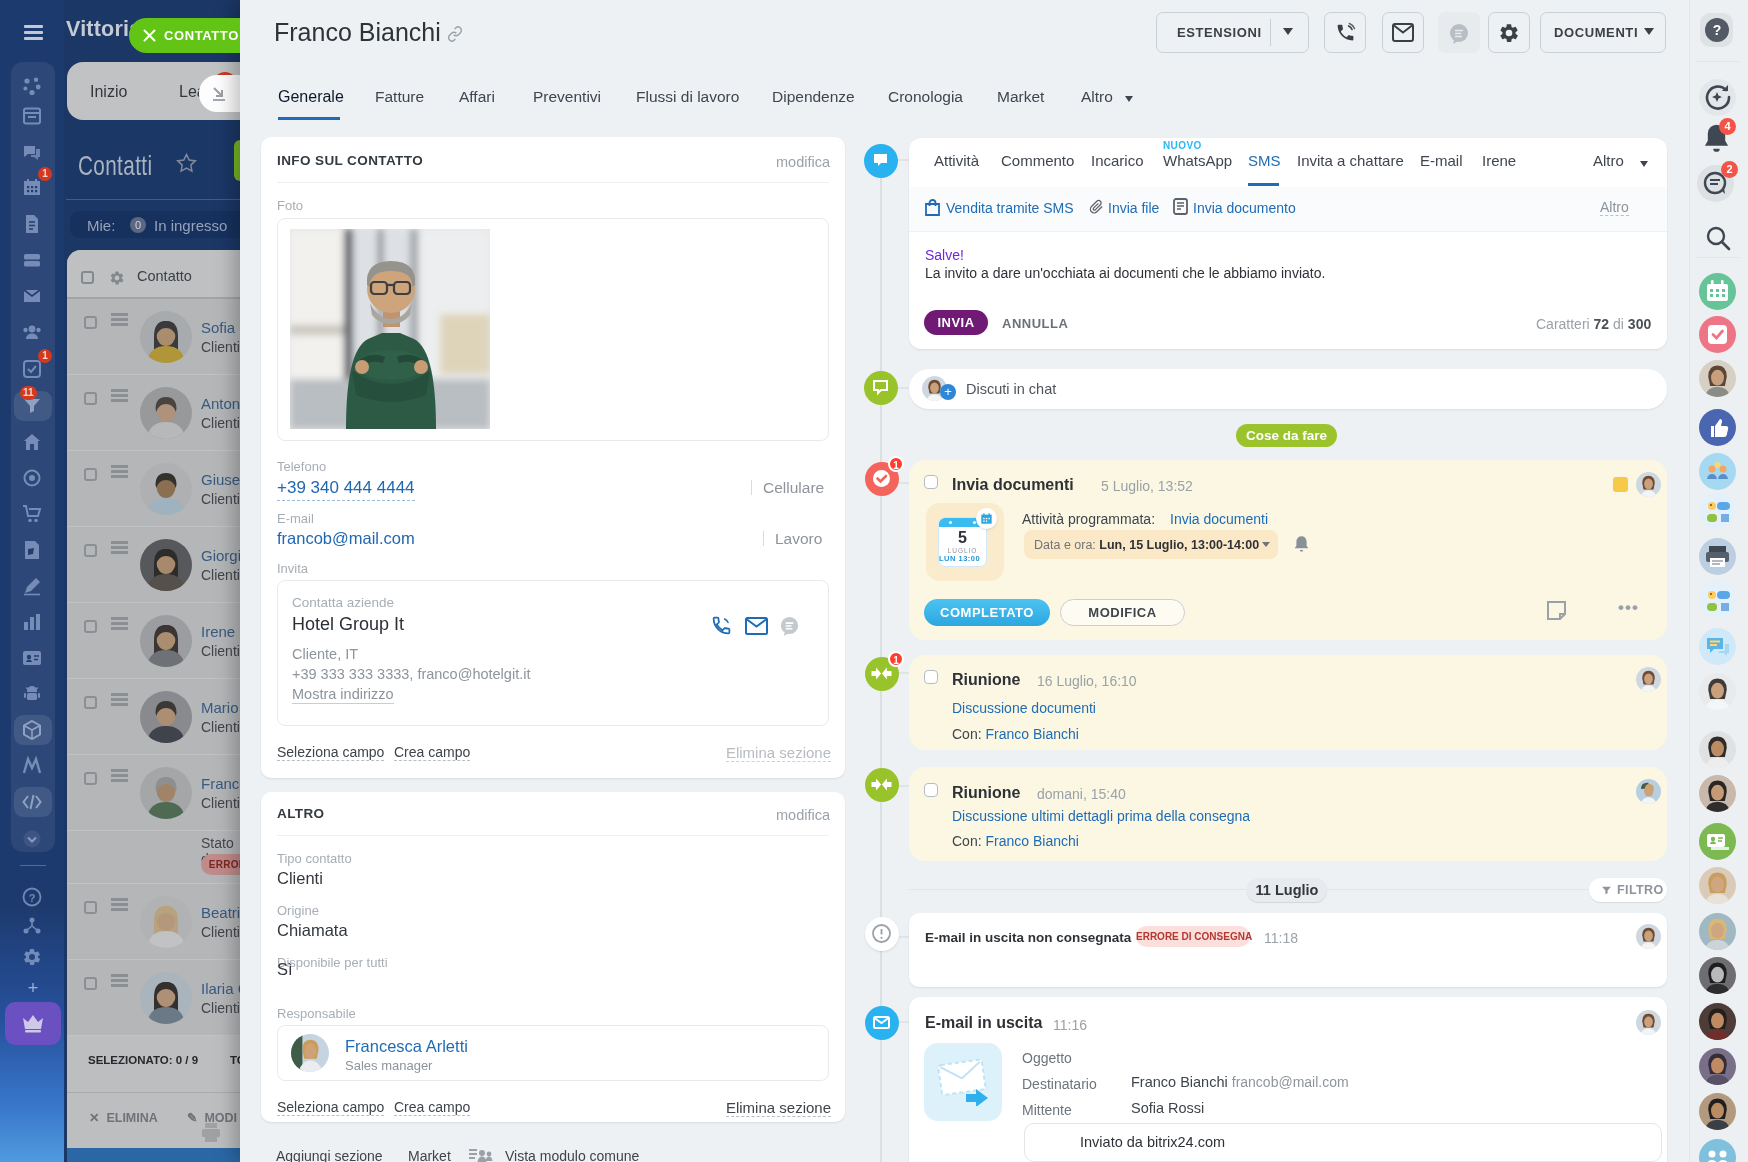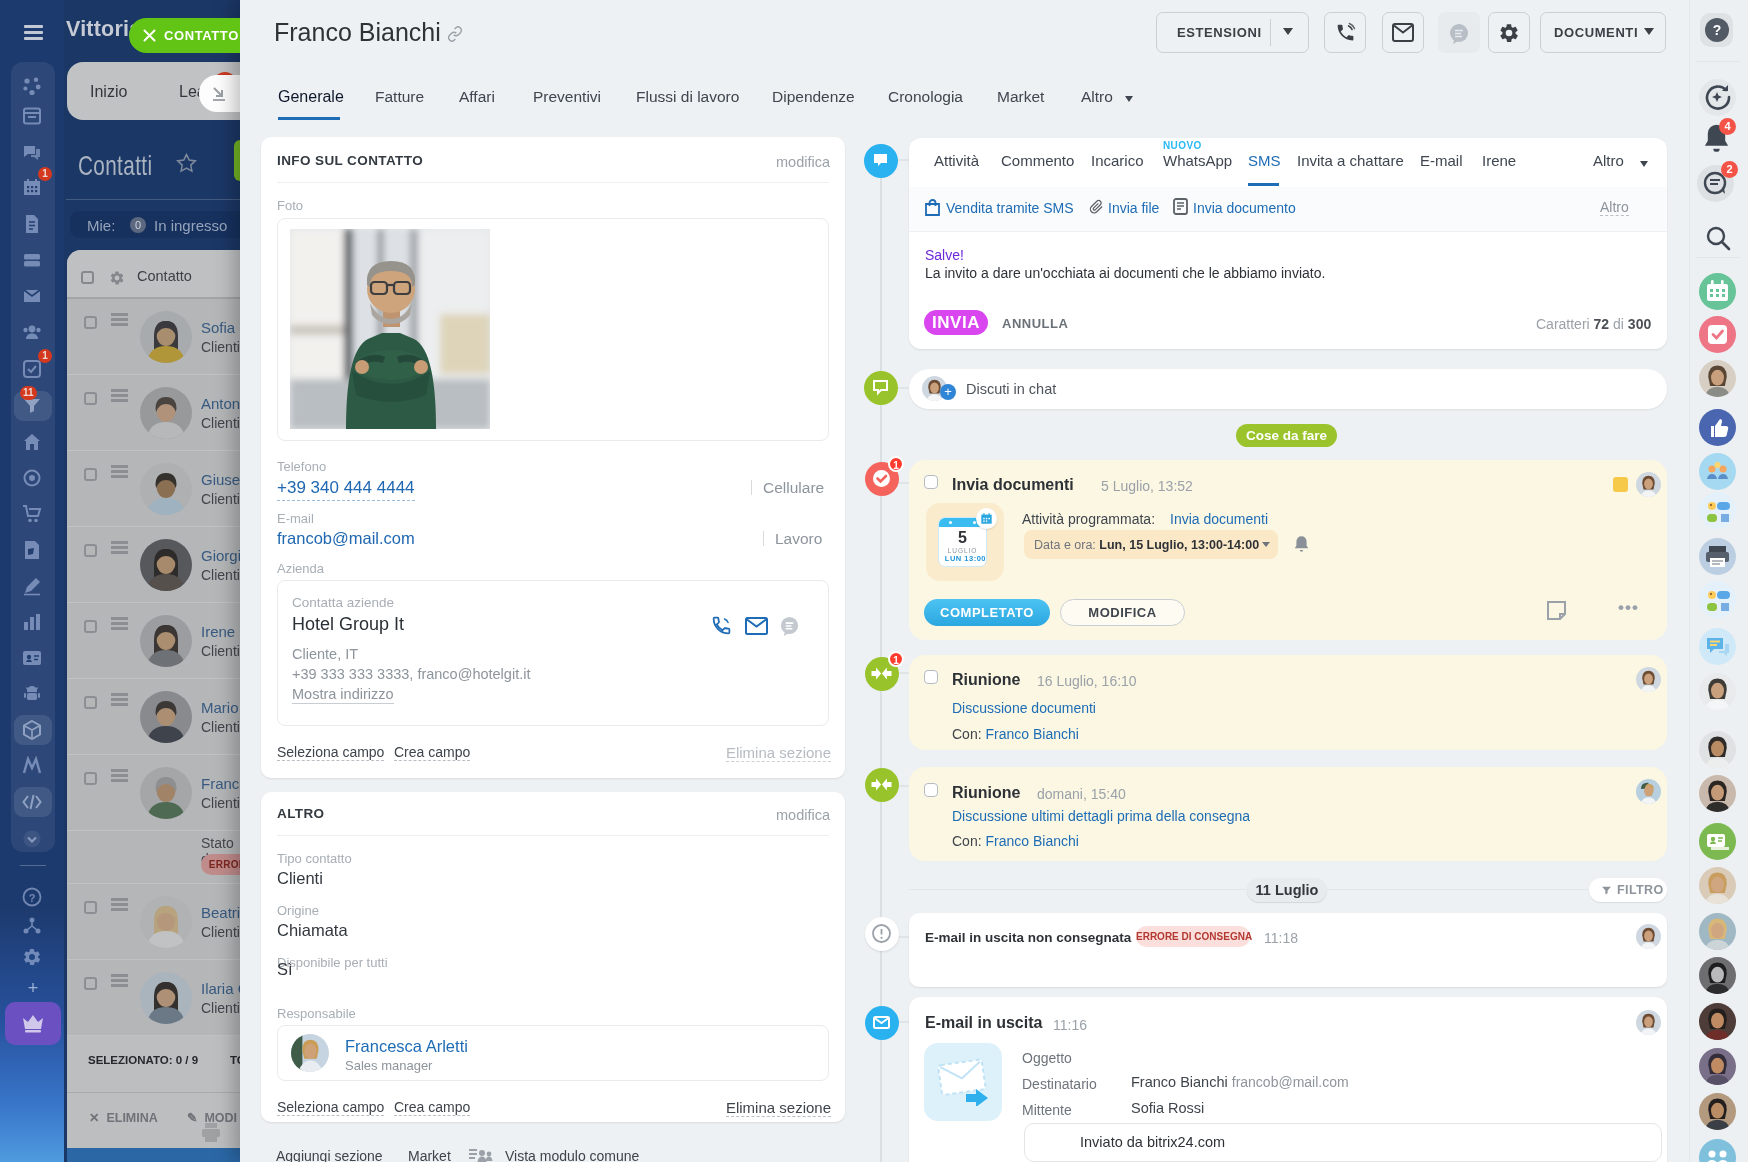--- a/index.html
+++ b/index.html
@@ -523,21 +523,21 @@
    </svg>
   </div>
   <div class="a lbl" style="left:16px;top:322px">Telefono</div>
   <div class="a" style="left:16px;top:341px;font-size:17px;color:#2068b1;border-bottom:1.5px dashed #9cbcdc;padding-bottom:2px">+39 340 444 4444</div>
   <div class="a" style="left:490px;top:343px;width:1px;height:15px;background:#d7dbde"></div>
   <div class="a" style="left:502px;top:342px;font-size:15.5px;color:#8d949c">Cellulare</div>
   <div class="a lbl" style="left:16px;top:374px">E-mail</div>
   <div class="a" style="left:16px;top:392px;font-size:16.5px;color:#2068b1">francob@mail.com</div>
   <div class="a" style="left:502px;top:394px;width:1px;height:15px;background:#d7dbde"></div>
   <div class="a" style="left:514px;top:393px;font-size:15.5px;color:#8d949c">Lavoro</div>
-  <div class="a lbl" style="left:16px;top:424px">Azienda</div>
+  <div class="a lbl" style="left:16px;top:424px">Invita</div>
   <div class="a" style="left:16px;top:443px;width:552px;height:146px;border:1px solid #e8ebee;border-radius:8px"></div>
   <div class="a" style="left:31px;top:458px;font-size:13.5px;color:#a7aeb5">Contatta aziende</div>
   <div class="a" style="left:31px;top:477px;font-size:18px;color:#2b3036;font-weight:500">Hotel Group It</div>
   <div class="a" style="left:450px;top:478px"><svg width="21" height="21" viewBox="0 0 24 24">
           <path fill="none" stroke="#1e6cb5" stroke-width="2" d="M6.6 10.8c1.4 2.8 3.8 5.1 6.6 6.6l2.2-2.2c.3-.3.7-.4 1-.2 1.1.4 2.3.6 3.6.6.6 0 1 .4 1 1V20c0 .6-.4 1-1 1C10.6 21 3 13.4 3 4c0-.6.4-1 1-1h3.5c.6 0 1 .4 1 1 0 1.2.2 2.4.6 3.6.1.3 0 .7-.2 1z"></path>
           <path d="M15.5 4.5c2 .8 3.2 2 4 4" fill="none" stroke="#1e6cb5" stroke-width="1.7" stroke-linecap="round"></path>
         </svg></div>
   <div class="a" style="left:484px;top:480px"><svg width="23" height="18" viewBox="0 0 23 18">
           <rect x="1" y="1" width="21" height="16" rx="1.5" fill="none" stroke="#1e6cb5" stroke-width="2"></rect>
           <path d="M2 2.5l9.5 7 9.5-7" fill="none" stroke="#1e6cb5" stroke-width="2"></path>
@@ -623,21 +623,21 @@
       </svg></div>
  <div class="a" style="left:868px;top:200px;font-size:14px;color:#1e6cb5">Invia file</div>
  <div class="a" style="left:933px;top:198px"><svg width="15" height="17" viewBox="0 0 15 17">
         <rect x="1" y="1" width="13" height="15" rx="2" fill="none" stroke="#5b6167" stroke-width="1.8"></rect>
         <path d="M4 5h7M4 8h7M4 11h4" stroke="#5b6167" stroke-width="1.6"></path>
       </svg></div>
  <div class="a" style="left:953px;top:200px;font-size:14px;color:#1e6cb5">Invia documento</div>
  <div class="a" style="left:1360px;top:199px;font-size:14px;color:#8d949c;border-bottom:1px dashed #b9bfc5">Altro</div>
  <div class="a" style="left:685px;top:247px;font-size:14px;color:#6d28d9">Salve!</div>
  <div class="a" style="left:685px;top:265px;font-size:14px;color:#2e3238">La invito a dare un'occhiata ai documenti che le abbiamo inviato.</div>
- <div class="a" style="left:684px;top:310px;width:64px;height:25px;border-radius:13px;background:#d946ef;color:#fff;font-size:17px;font-weight:bold;text-align:center;line-height:25px;letter-spacing:.5px">INVIA</div>
+ <div class="a" style="left:684px;top:310px;width:64px;height:25px;border-radius:13px;background:#701a75;color:#fff;font-size:13px;font-weight:bold;text-align:center;line-height:25px;letter-spacing:.5px">INVIA</div>
  <div class="a" style="left:762px;top:316px;font-size:13px;font-weight:bold;color:#6b7178;letter-spacing:.5px">ANNULLA</div>
  <div class="a" style="left:1296px;top:316px;font-size:14px;color:#9aa1a8">Caratteri <b style="color:#4a5056">72</b> di <b style="color:#4a5056">300</b></div>
 
  <div class="a" style="left:657px;top:387px;width:12px;height:1.5px;background:#e0e4e7"></div>
  <div class="a tlc" style="left:624px;top:371px;background:#99c32b"><svg width="33" height="33" viewBox="0 0 33 33">
         <path d="M10 10h13v9h-6l-3 3v-3h-4z" fill="none" stroke="#fff" stroke-width="2"></path>
       </svg></div>
  <div class="a" style="left:669px;top:369px;width:758px;height:40px;background:#fff;border-radius:20px;box-shadow:0 1px 2px rgba(60,70,80,.1)"></div>
  <div class="a av24" style="left:682px;top:376px"><svg width="25" height="25" viewBox="0 0 40 40">
         <rect width="40" height="40" fill="#cfd8e0"></rect>
@@ -667,21 +667,21 @@
         <path d="M7 40q3-11 13-11t13 11z" fill="#f2f4f6"></path>
       </svg></div>
  <div class="a" style="left:686px;top:503px;width:78px;height:78px;background:#fbebcd;border-radius:14px"></div>
  <div class="a" style="left:698px;top:517px;width:49px;height:50px;background:#fff;border:1px solid #cfe9f8;border-radius:7px;overflow:hidden">
    <div style="height:9px;background:#3bbcf0;position:relative">
         <i style="position:absolute;left:10px;top:3px;width:3px;height:3px;border-radius:50%;background:#fff"></i>
         <i style="position:absolute;right:10px;top:3px;width:3px;height:3px;border-radius:50%;background:#fff"></i>
       </div>
    <div style="text-align:center;font-size:16px;font-weight:bold;color:#2e3237;margin-top:2px">5</div>
    <div style="text-align:center;font-size:6.5px;color:#8d949c;letter-spacing:1px">LUGLIO</div>
-   <div style="text-align:right;font-size:7.5px;font-weight:bold;color:#2196d9;letter-spacing:.5px">LUN 13:00</div>
+   <div style="text-align:left;font-size:7.5px;font-weight:bold;color:#2196d9;letter-spacing:.5px">LUN 13:00</div>
  </div>
  <div class="a" style="left:736px;top:508px;width:21px;height:21px;border-radius:50%;background:#fff;box-shadow:0 1px 2px rgba(0,0,0,.12)"><svg width="13" height="13" viewBox="0 0 20 20" style="margin:4px">
         <g fill="#2ba7e0">
           <path d="M2 4h16v14H2z"></path>
           <path d="M5 2h2v4H5zM13 2h2v4h-2z"></path>
           <g fill="#fff">
             <rect x="5" y="9" width="2.2" height="2.2"></rect>
             <rect x="9" y="9" width="2.2" height="2.2"></rect>
             <rect x="13" y="9" width="2.2" height="2.2"></rect>
             <rect x="5" y="13" width="2.2" height="2.2"></rect>

